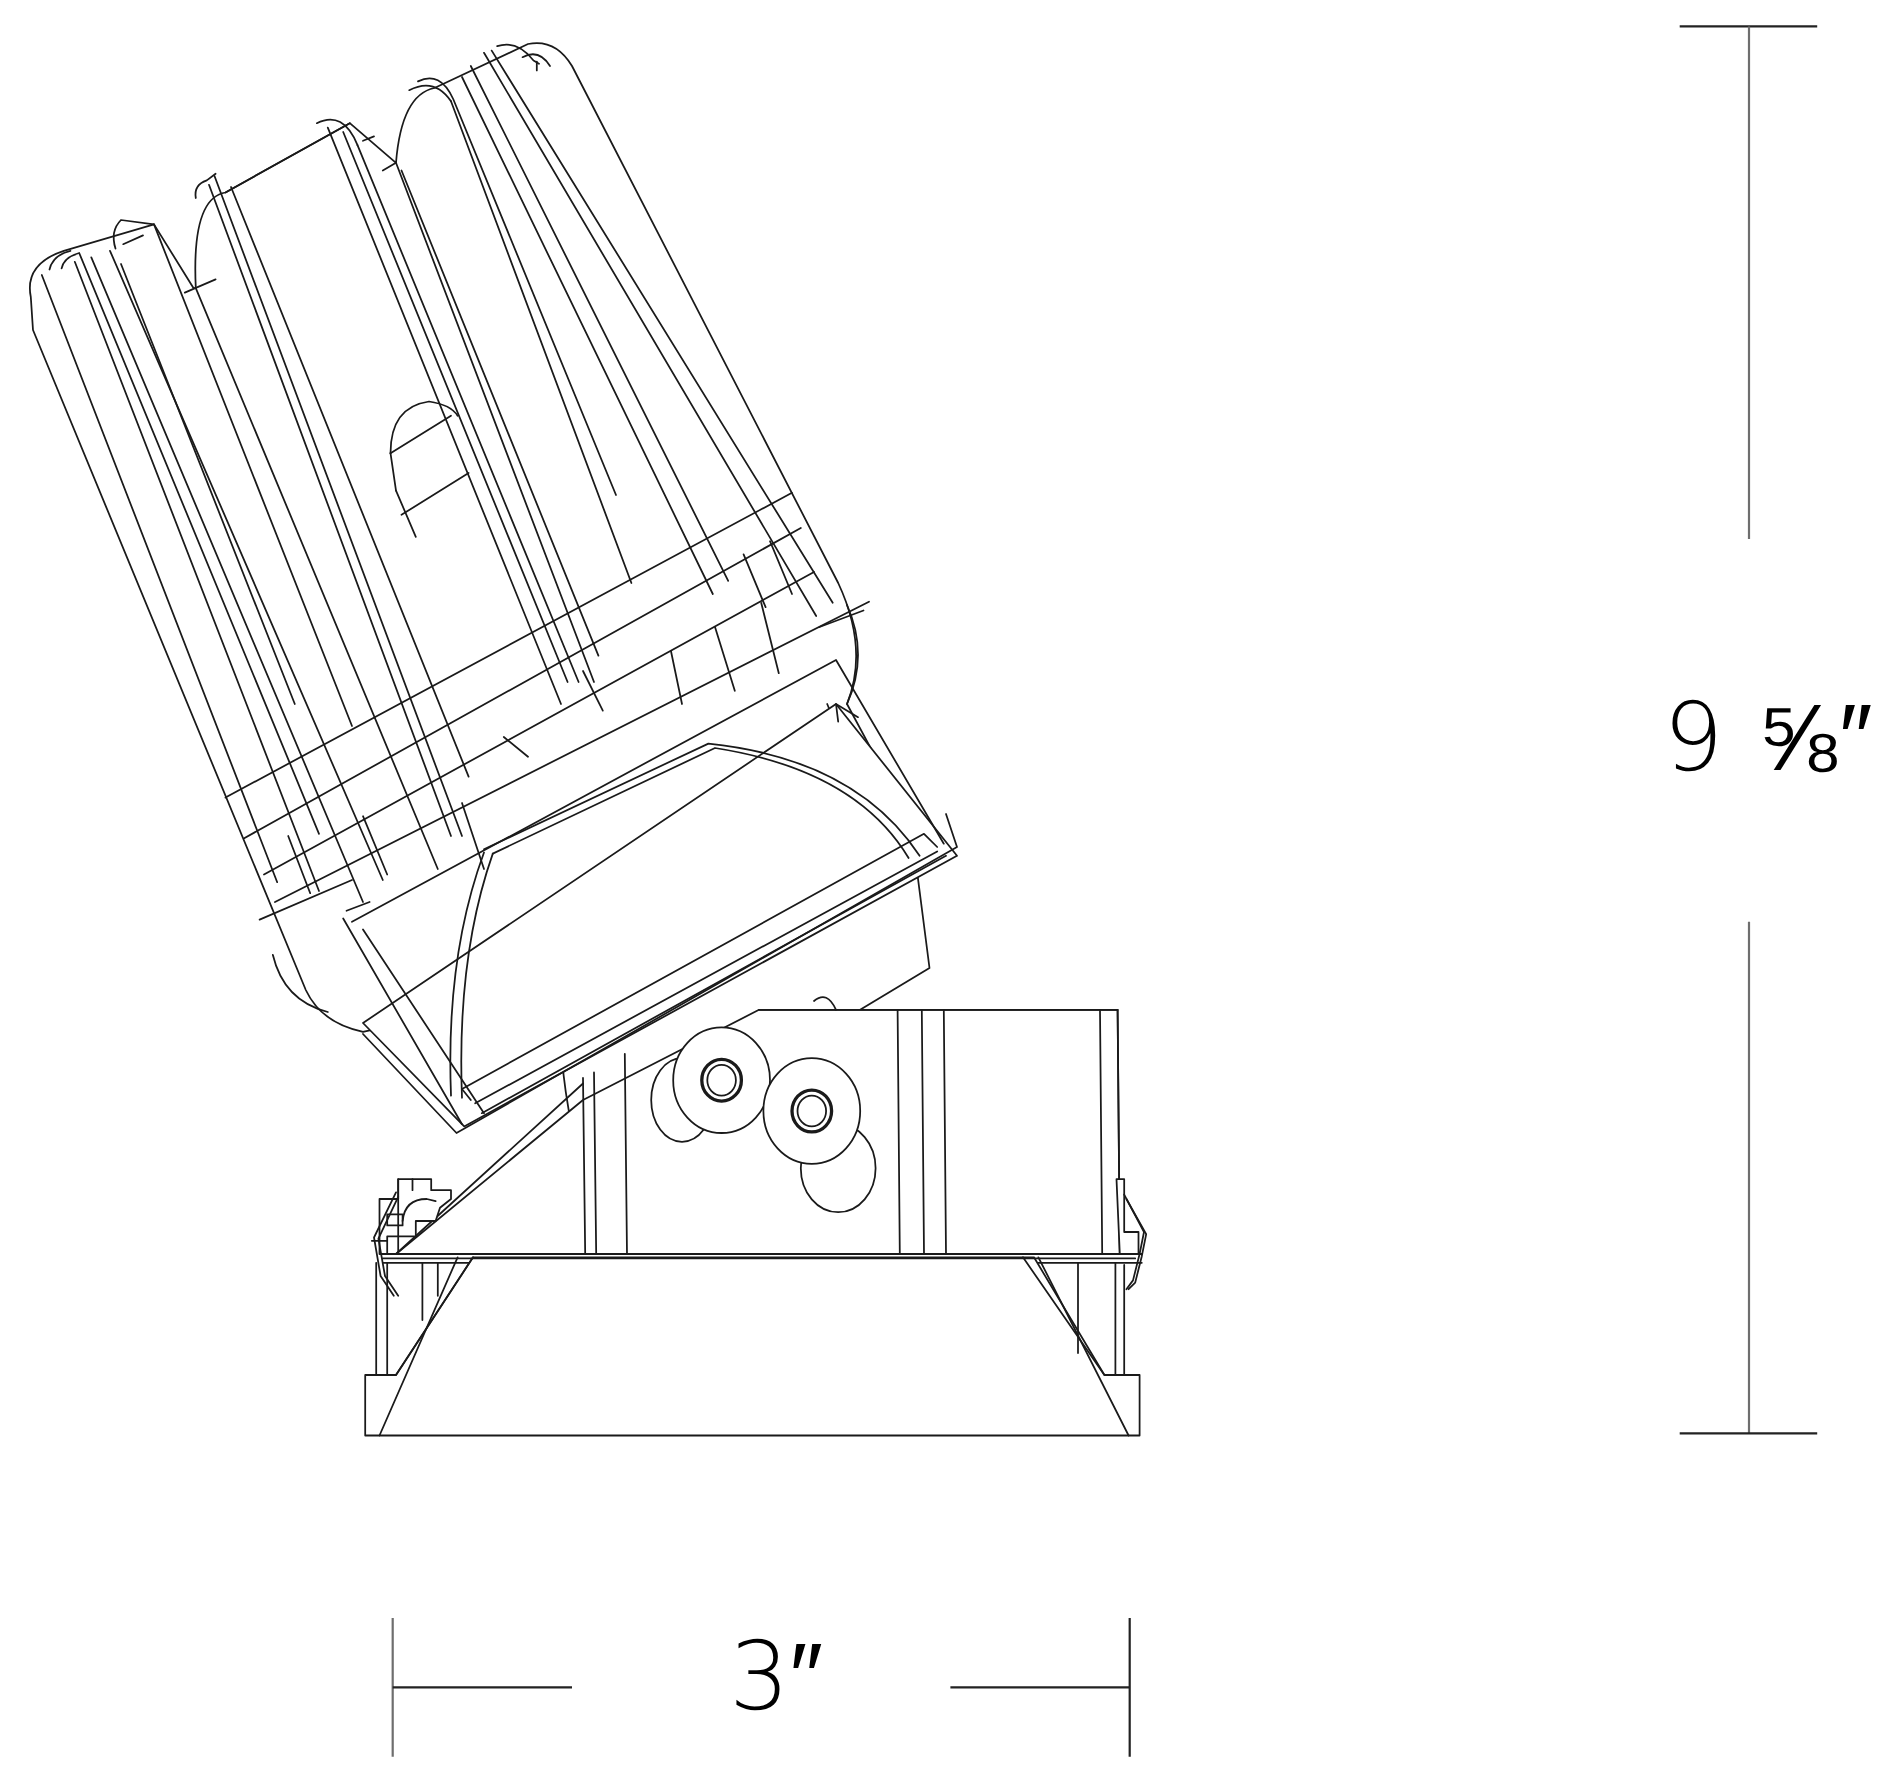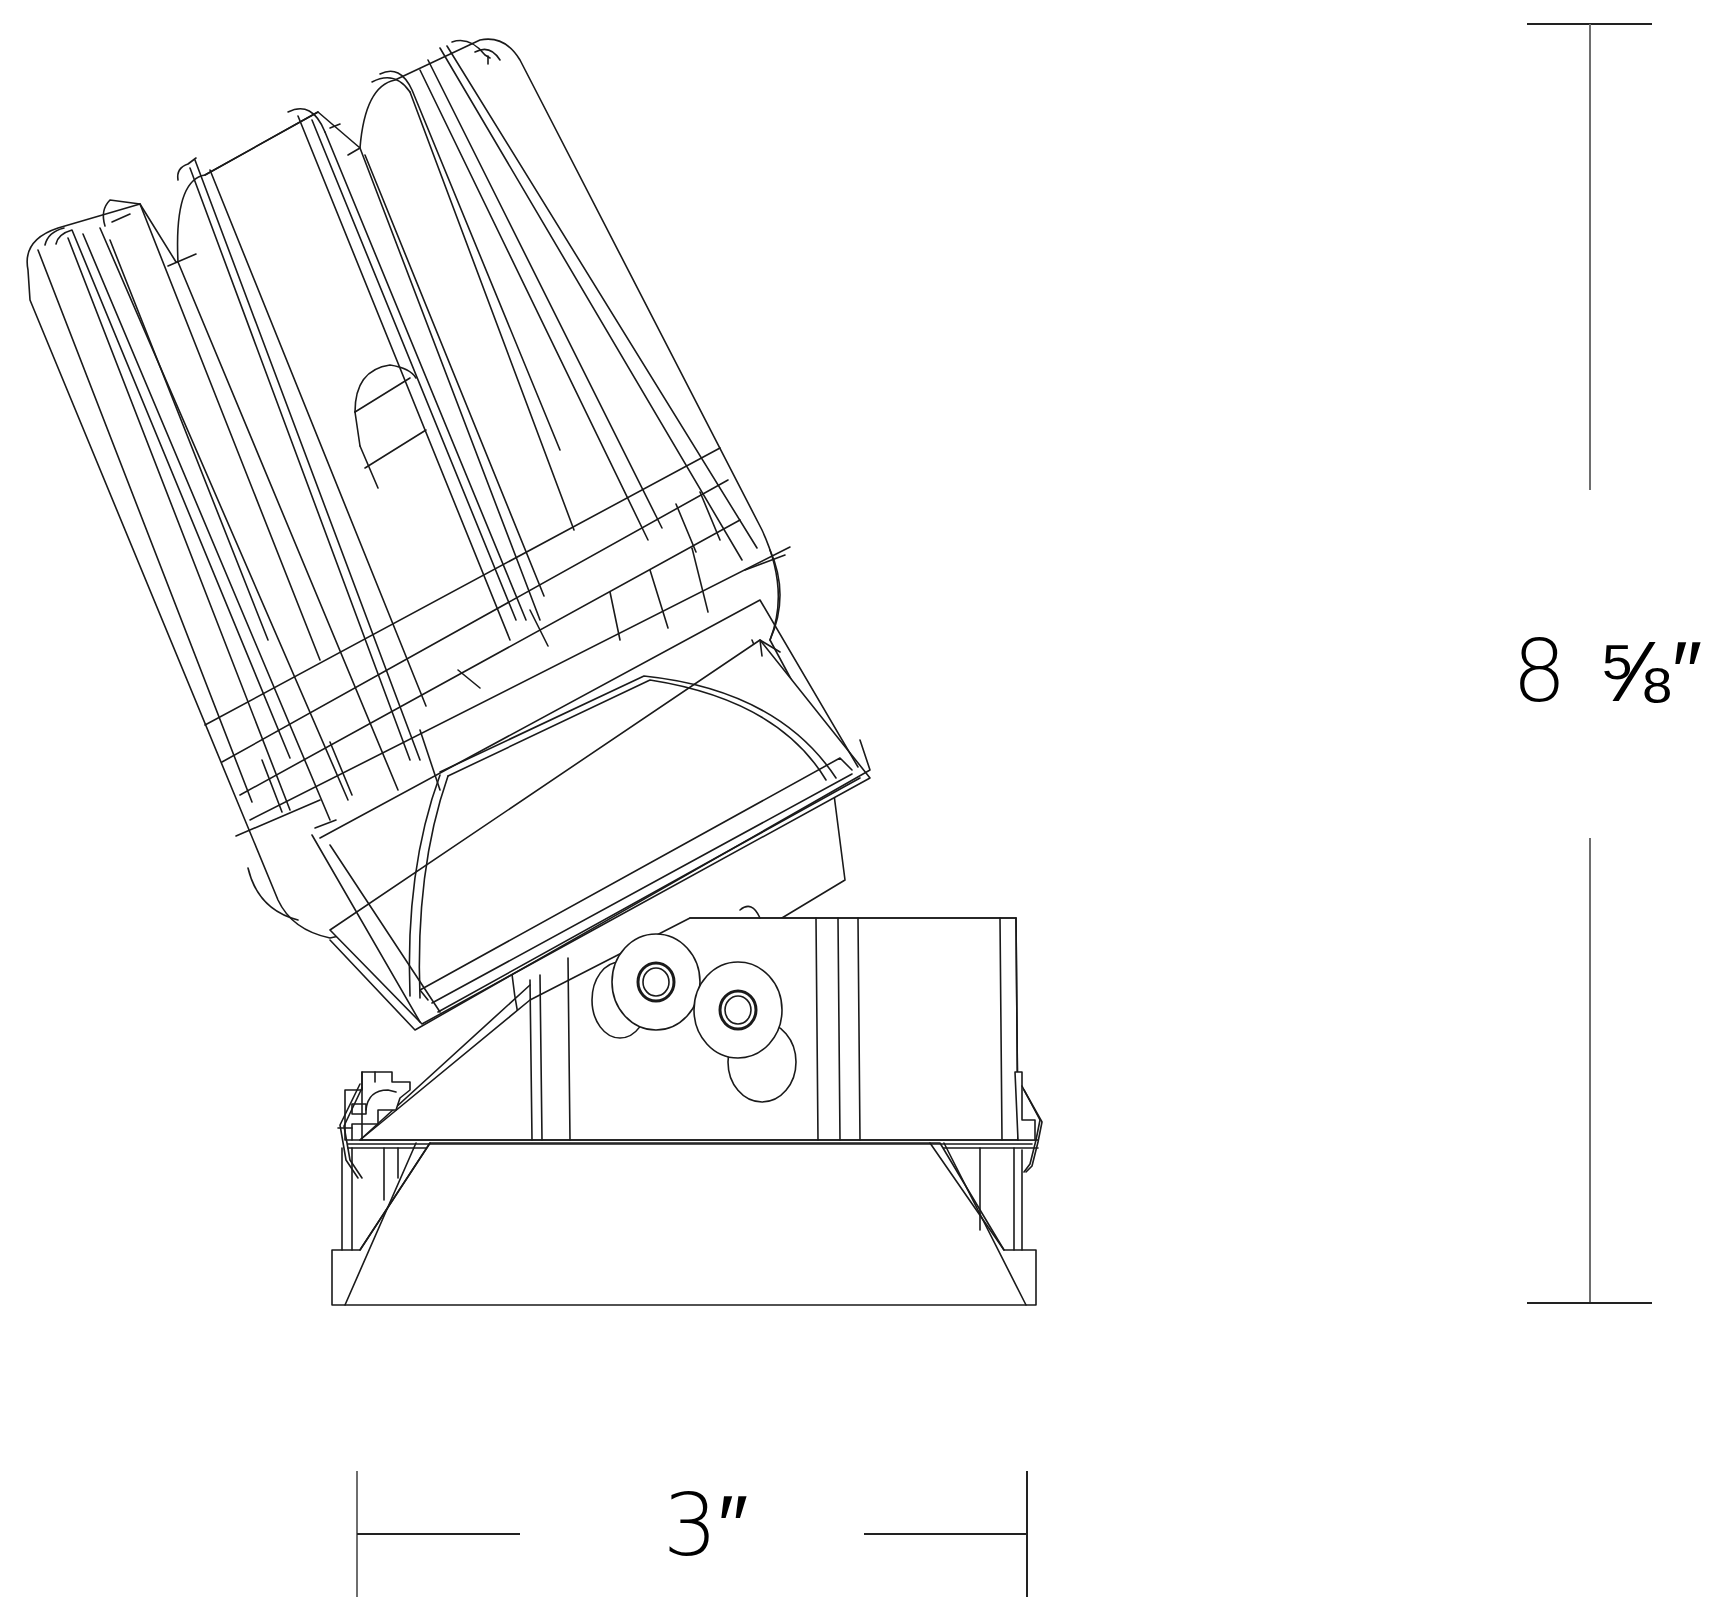--- a/index.html
+++ b/index.html
@@ -228,14 +228,14 @@
   </g>
 
   <g>
     <line class="dim" x1="357" y1="1471" x2="357" y2="1597"></line>
     <line class="dim-dark" x1="357" y1="1534" x2="520" y2="1534"></line>
     <line class="dim-dark" x1="864" y1="1534" x2="1027" y2="1534"></line>
     <line class="dim-dark" x1="1027" y1="1471" x2="1027" y2="1597"></line>
   </g>
 </svg>
 
-<div id="height-label" class="dim-label">8 ⅝″</div>
+<div id="height-label" class="dim-label">9 ⅝″</div>
 <div id="width-label" class="dim-label">3″</div>
 
 </body></html>

